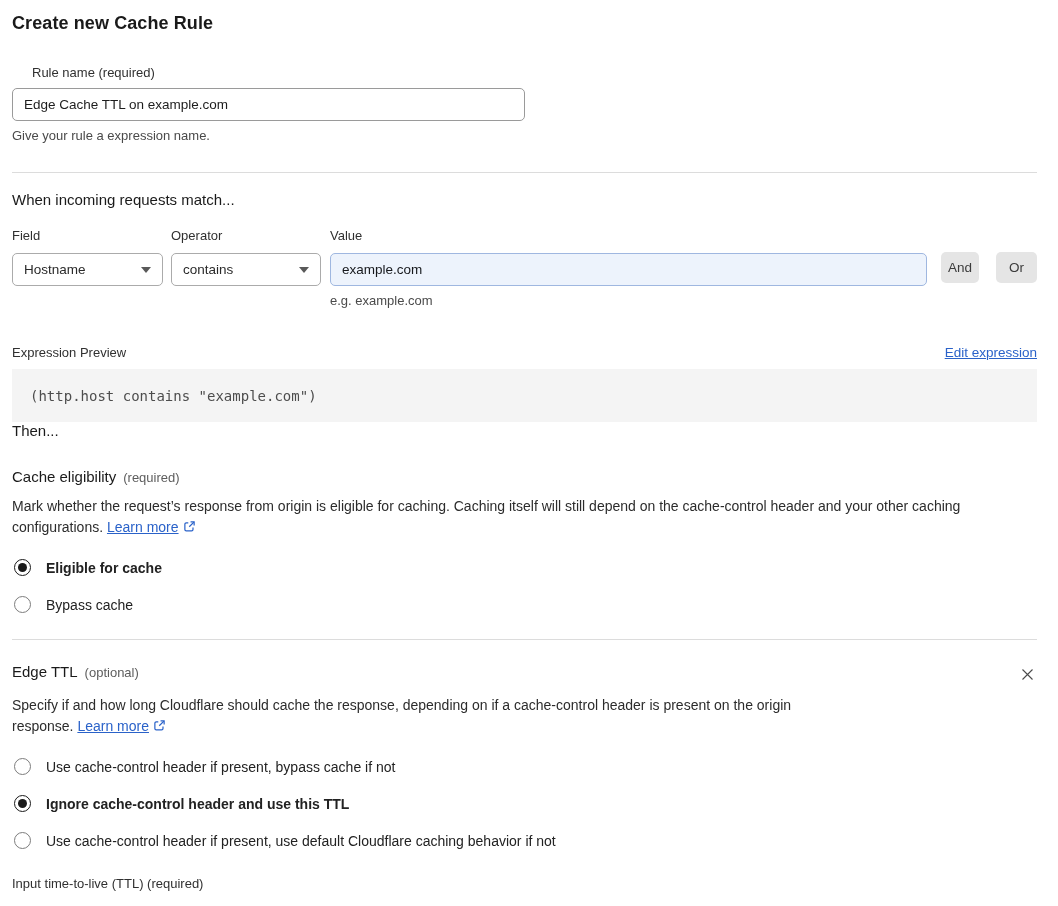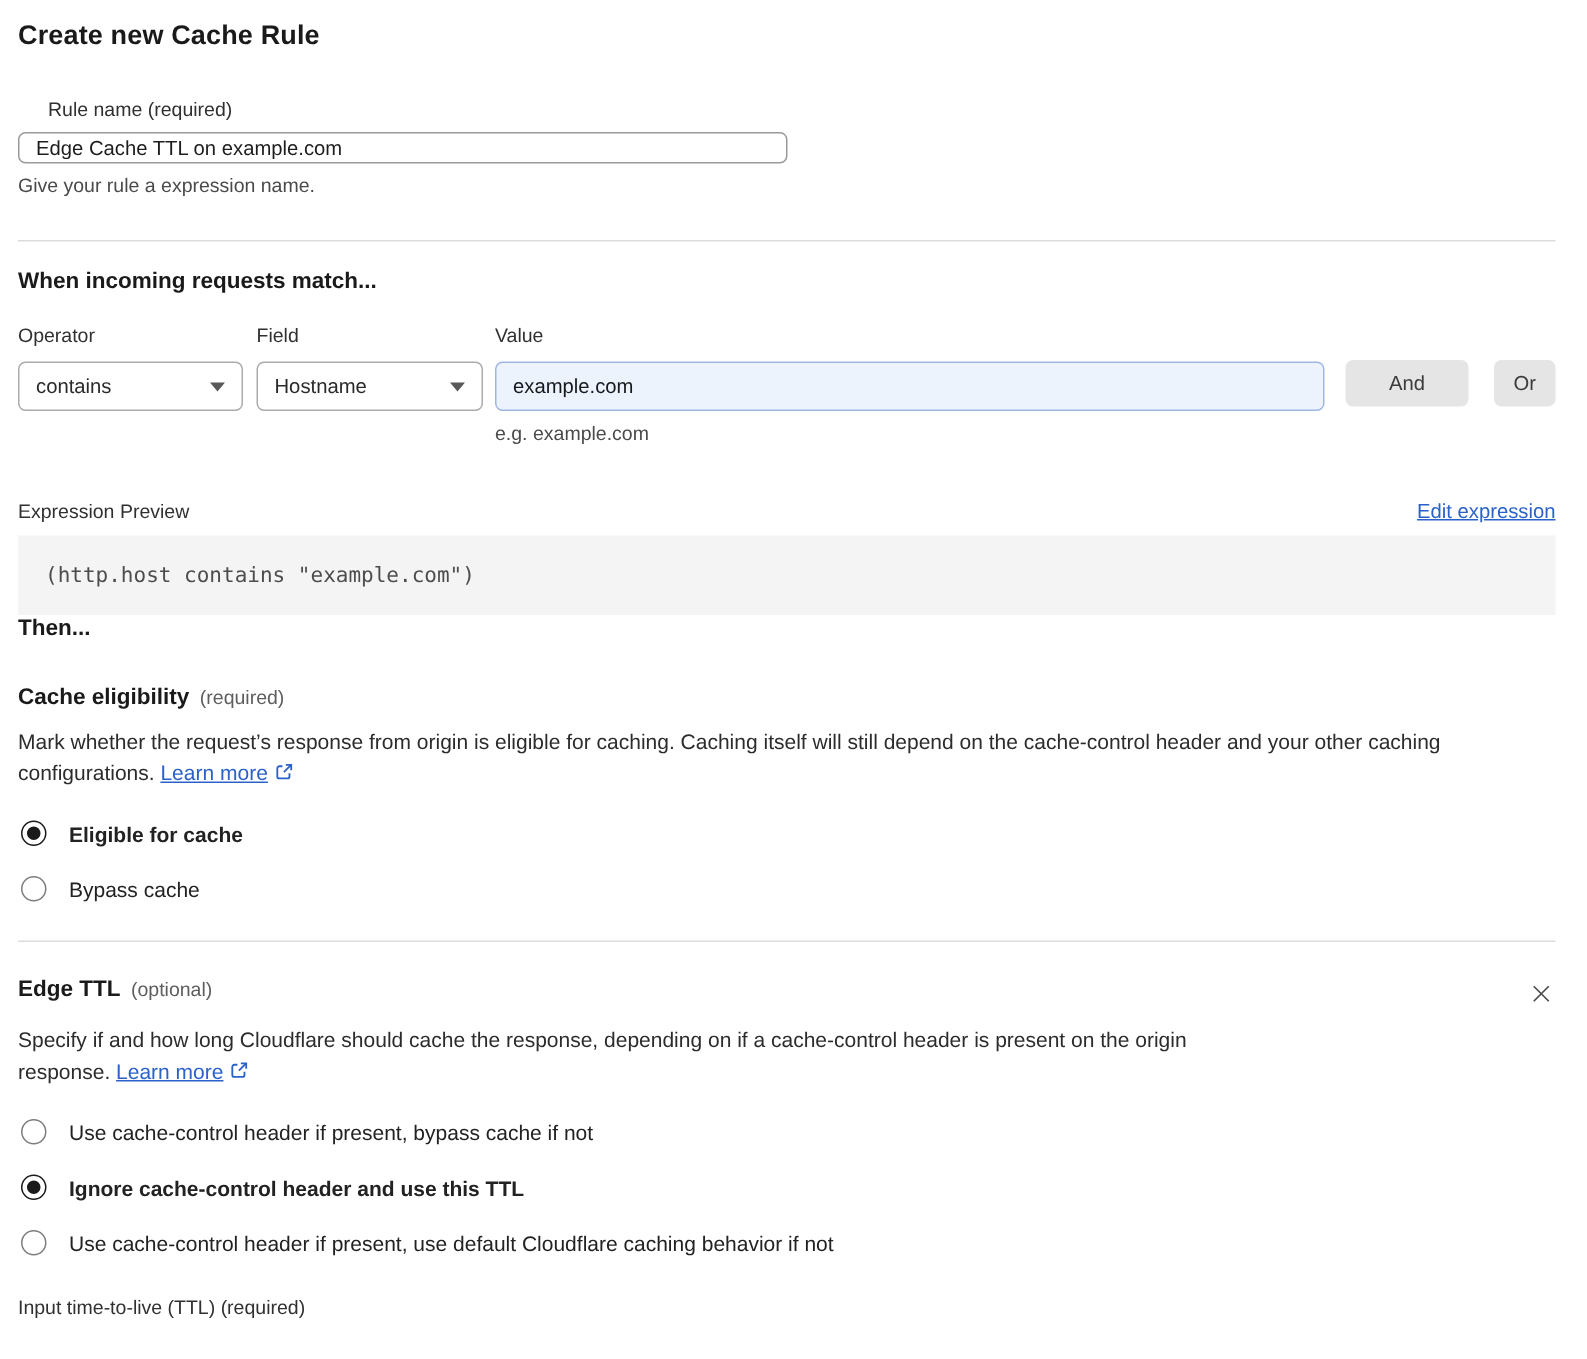--- a/index.html
+++ b/index.html
@@ -11,30 +11,30 @@
   }
   .page { padding: 13px 21px 14px 12px; }
 
   h1.page-title { font-size: 18px; font-weight: 700; color: #1a1a1a; letter-spacing: .1px; }
 
   .field-label { font-size: 13px; color: #303030; }
   .help-text { font-size: 13px; color: #4a4a4a; }
 
   .rule-name-label { margin-top: 31px; margin-left: 20px; }
   .rule-name-input {
-    display: block; margin-top: 8px; width: 513px; height: 21px;
+    display: block; margin-top: 8px; width: 513px; height: 33px;
     border: 1px solid #9a9a9a; border-radius: 5px;
     padding: 0 11px; font-size: 13.5px; color: #1d1d1d;
     font-family: "Liberation Sans", sans-serif; background: #fff; outline: none;
   }
   .rule-name-help { margin-top: 7px; }
 
   hr.divider { border: none; border-top: 1px solid #dcdcdc; margin-top: 29px; }
 
-  h2.section-heading { font-size: 15px; font-weight: 700; color: #1a1a1a; }
+  h2.section-heading { font-size: 15px; font-weight: 400; color: #1a1a1a; }
   .match-heading { margin-top: 18px; }
 
   .builder-row { display: flex; margin-top: 20px; }
   .builder-col { display: flex; flex-direction: column; }
   .col-field { width: 151px; margin-right: 8px; }
   .col-operator { width: 150px; margin-right: 9px; }
   .col-value { flex: 1; }
   .builder-col .field-label { margin-bottom: 10px; }
 
   .select-box {
@@ -51,21 +51,21 @@
     height: 33px; width: 100%; border: 1px solid #9fb7e0; border-radius: 5px;
     background: #edf3fc; padding: 0 11px; font-size: 13.5px; color: #16181c;
     font-family: "Liberation Sans", sans-serif; outline: none;
   }
   .value-help { margin-top: 7px; }
 
   .andor-group { display: flex; align-items: flex-start; padding-top: 24px; margin-left: 14px; }
   .btn-gray {
     height: 31px; border: none; border-radius: 5px; background: #e5e5e5;
     color: #3c3c3c; font-size: 13.5px; font-family: "Liberation Sans", sans-serif;
-    padding: 0 29px; cursor: pointer;
+    padding: 0 7px; cursor: pointer;
   }
   .btn-or { margin-left: 17px; padding: 0 13px; }
 
   .expr-row { display: flex; justify-content: space-between; align-items: baseline; margin-top: 37px; }
   a.edit-expression { font-size: 13.5px; color: #2a62c9; text-decoration: underline; cursor: pointer; }
 
   .code-block {
     margin-top: 9px; background: #f4f4f4; height: 53px;
     display: flex; align-items: center; padding: 0 18px;
     font-family: "DejaVu Sans Mono", "Liberation Mono", monospace;
@@ -110,34 +110,34 @@
 
   <div class="field-label rule-name-label">Rule name (required)</div>
   <input class="rule-name-input" type="text" value="Edge Cache TTL on example.com" style="">
   <div class="help-text rule-name-help">Give your rule a expression name.</div>
 
   <hr class="divider">
 
   <h2 class="section-heading match-heading">When incoming requests match...</h2>
 
   <div class="builder-row">
+    <div class="builder-col col-field">
+      <div class="field-label">Field</div>
+      <div class="select-box">
+        <span>Hostname</span>
+        <span class="caret-down"></span>
+      </div>
+    </div>
     <div class="builder-col col-operator">
       <div class="field-label">Operator</div>
       <div class="select-box">
         <span>contains</span>
         <span class="caret-down"></span>
       </div>
     </div>
-    <div class="builder-col col-field">
-      <div class="field-label">Field</div>
-      <div class="select-box">
-        <span>Hostname</span>
-        <span class="caret-down"></span>
-      </div>
-    </div>
     <div class="builder-col col-value">
       <div class="field-label">Value</div>
       <input class="value-input" type="text" value="example.com" style="">
       <div class="help-text value-help">e.g. example.com</div>
     </div>
     <div class="andor-group">
       <button class="btn-gray btn-and">And</button>
       <button class="btn-gray btn-or">Or</button>
     </div>
   </div>

